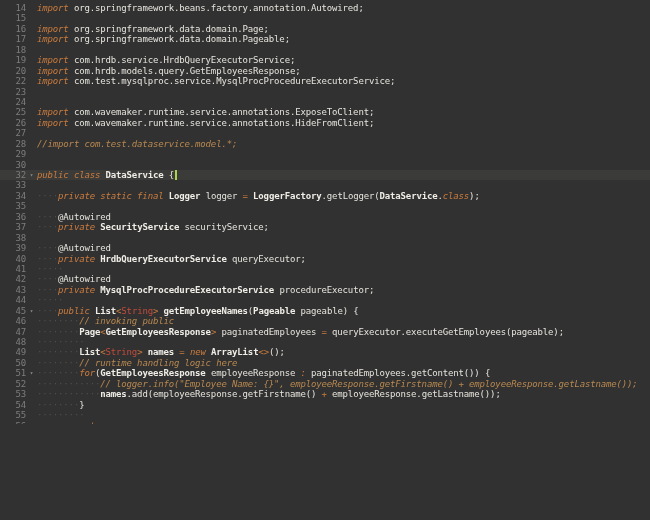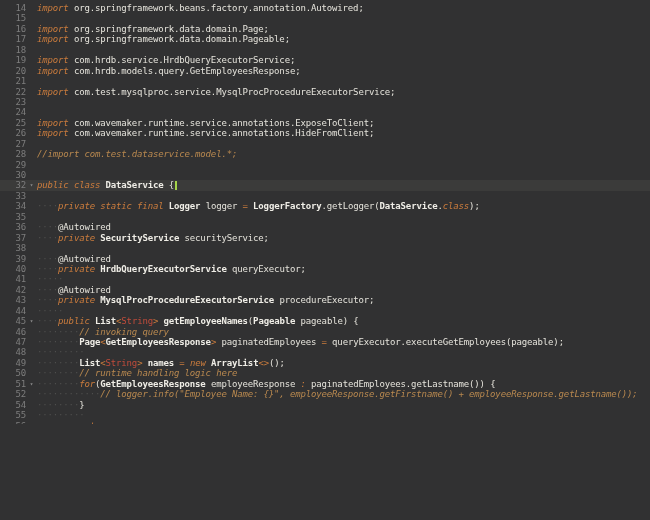--- a/index.html
+++ b/index.html
@@ -47,21 +47,20 @@
 
 <div class="editor">
   <div>
       <div class="line"><span class="gutter">14</span><span class="fold"></span><span class="code"><span class="tok-kw">import</span><span class="tok-p"> org.springframework.beans.factory.annotation.Autowired;</span></span></div>
       <div class="line"><span class="gutter">15</span><span class="fold"></span><span class="code"></span></div>
       <div class="line"><span class="gutter">16</span><span class="fold"></span><span class="code"><span class="tok-kw">import</span><span class="tok-p"> org.springframework.data.domain.Page;</span></span></div>
       <div class="line"><span class="gutter">17</span><span class="fold"></span><span class="code"><span class="tok-kw">import</span><span class="tok-p"> org.springframework.data.domain.Pageable;</span></span></div>
       <div class="line"><span class="gutter">18</span><span class="fold"></span><span class="code"></span></div>
       <div class="line"><span class="gutter">19</span><span class="fold"></span><span class="code"><span class="tok-kw">import</span><span class="tok-p"> com.hrdb.service.HrdbQueryExecutorService;</span></span></div>
       <div class="line"><span class="gutter">20</span><span class="fold"></span><span class="code"><span class="tok-kw">import</span><span class="tok-p"> com.hrdb.models.query.GetEmployeesResponse;</span></span></div>
-      <div class="line"><span class="gutter">21</span><span class="fold"></span><span class="code"></span></div>
       <div class="line"><span class="gutter">22</span><span class="fold"></span><span class="code"><span class="tok-kw">import</span><span class="tok-p"> com.test.mysqlproc.service.MysqlProcProcedureExecutorService;</span></span></div>
       <div class="line"><span class="gutter">23</span><span class="fold"></span><span class="code"></span></div>
       <div class="line"><span class="gutter">24</span><span class="fold"></span></div>
       <div class="line"><span class="gutter">25</span><span class="fold"></span><span class="code"><span class="tok-kw">import</span><span class="tok-p"> com.wavemaker.runtime.service.annotations.ExposeToClient;</span></span></div>
       <div class="line"><span class="gutter">26</span><span class="fold"></span><span class="code"><span class="tok-kw">import</span><span class="tok-p"> com.wavemaker.runtime.service.annotations.HideFromClient;</span></span></div>
       <div class="line"><span class="gutter">27</span><span class="fold"></span><span class="code"></span></div>
       <div class="line"><span class="gutter">28</span><span class="fold"></span><span class="code"><span class="tok-c">//import com.test.dataservice.model.*;</span></span></div>
       <div class="line"><span class="gutter">29</span><span class="fold"></span><span class="code"></span></div>
       <div class="line"><span class="gutter">30</span><span class="fold"></span><span class="code"></span></div>
       <div class="line current"><span class="gutter">32</span><span class="fold">▾</span><span class="code"><span class="tok-kw">public class</span><span class="tok-p"> </span><span class="tok-ty">DataService</span><span class="tok-p"> {</span><span class="cursor"></span></span></div>
@@ -71,27 +70,28 @@
       <div class="line"><span class="gutter">36</span><span class="fold"></span><span class="code"><span class="tok-ws">····</span><span class="tok-p">@Autowired</span></span></div>
       <div class="line"><span class="gutter">37</span><span class="fold"></span><span class="code"><span class="tok-ws">····</span><span class="tok-kw">private</span><span class="tok-p"> </span><span class="tok-ty">SecurityService</span><span class="tok-p"> securityService;</span></span></div>
       <div class="line"><span class="gutter">38</span><span class="fold"></span><span class="code"></span></div>
       <div class="line"><span class="gutter">39</span><span class="fold"></span><span class="code"><span class="tok-ws">····</span><span class="tok-p">@Autowired</span></span></div>
       <div class="line"><span class="gutter">40</span><span class="fold"></span><span class="code"><span class="tok-ws">····</span><span class="tok-kw">private</span><span class="tok-p"> </span><span class="tok-ty">HrdbQueryExecutorService</span><span class="tok-p"> queryExecutor;</span></span></div>
       <div class="line"><span class="gutter">41</span><span class="fold"></span><span class="code"><span class="tok-ws">·····</span></span></div>
       <div class="line"><span class="gutter">42</span><span class="fold"></span><span class="code"><span class="tok-ws">····</span><span class="tok-p">@Autowired</span></span></div>
       <div class="line"><span class="gutter">43</span><span class="fold"></span><span class="code"><span class="tok-ws">····</span><span class="tok-kw">private</span><span class="tok-p"> </span><span class="tok-ty">MysqlProcProcedureExecutorService</span><span class="tok-p"> procedureExecutor;</span></span></div>
       <div class="line"><span class="gutter">44</span><span class="fold"></span><span class="code"><span class="tok-ws">·····</span></span></div>
       <div class="line"><span class="gutter">45</span><span class="fold">▾</span><span class="code"><span class="tok-ws">····</span><span class="tok-kw">public</span><span class="tok-p"> </span><span class="tok-ty">List</span><span class="tok-kw">&lt;</span><span class="tok-red">String</span><span class="tok-kw">&gt;</span><span class="tok-p"> </span><span class="tok-ty">getEmployeeNames</span><span class="tok-p">(</span><span class="tok-ty">Pageable</span><span class="tok-p"> pageable) {</span></span></div>
-      <div class="line"><span class="gutter">46</span><span class="fold"></span><span class="code"><span class="tok-ws">········</span><span class="tok-c">// invoking query</span></span></div>
+      <div class="line"><span class="gutter">46</span><span class="fold"></span><span class="code"><span class="tok-ws">········</span><span class="tok-c">// invoking public</span></span></div>
       <div class="line"><span class="gutter">47</span><span class="fold"></span><span class="code"><span class="tok-ws">········</span><span class="tok-ty">Page</span><span class="tok-kw">&lt;</span><span class="tok-ty">GetEmployeesResponse</span><span class="tok-kw">&gt;</span><span class="tok-p"> paginatedEmployees </span><span class="tok-kw">=</span><span class="tok-p"> queryExecutor.executeGetEmployees(pageable);</span></span></div>
       <div class="line"><span class="gutter">48</span><span class="fold"></span><span class="code"><span class="tok-ws">·········</span></span></div>
       <div class="line"><span class="gutter">49</span><span class="fold"></span><span class="code"><span class="tok-ws">········</span><span class="tok-ty">List</span><span class="tok-kw">&lt;</span><span class="tok-red">String</span><span class="tok-kw">&gt;</span><span class="tok-p"> </span><span class="tok-ty">names</span><span class="tok-p"> </span><span class="tok-kw">=</span><span class="tok-p"> </span><span class="tok-kw">new</span><span class="tok-p"> </span><span class="tok-ty">ArrayList</span><span class="tok-kw">&lt;&gt;</span><span class="tok-p">();</span></span></div>
       <div class="line"><span class="gutter">50</span><span class="fold"></span><span class="code"><span class="tok-ws">········</span><span class="tok-c">// runtime handling logic here</span></span></div>
-      <div class="line"><span class="gutter">51</span><span class="fold">▾</span><span class="code"><span class="tok-ws">········</span><span class="tok-kw">for</span><span class="tok-p">(</span><span class="tok-ty">GetEmployeesResponse</span><span class="tok-p"> employeeResponse </span><span class="tok-kw">:</span><span class="tok-p"> paginatedEmployees.getLastname()) {</span></span></div>
+      <div class="line"><span class="gutter">51</span><span class="fold">▾</span><span class="code"><span class="tok-ws">········</span><span class="tok-kw">for</span><span class="tok-p">(</span><span class="tok-ty">GetEmployeesResponse</span><span class="tok-p"> employeeResponse </span><span class="tok-kw">:</span><span class="tok-p"> paginatedEmployees.getContent()) {</span></span></div>
       <div class="line"><span class="gutter">52</span><span class="fold"></span><span class="code"><span class="tok-ws">············</span><span class="tok-c">// logger.info("Employee Name: {}", employeeResponse.getFirstname() + employeeResponse.getLastname());</span></span></div>
+      <div class="line"><span class="gutter">53</span><span class="fold"></span><span class="code"><span class="tok-ws">············</span><span class="tok-ty">names</span><span class="tok-p">.add(employeeResponse.getFirstname() </span><span class="tok-kw">+</span><span class="tok-p"> employeeResponse.getLastname());</span></span></div>
       <div class="line"><span class="gutter">54</span><span class="fold"></span><span class="code"><span class="tok-ws">········</span><span class="tok-p">}</span></span></div>
       <div class="line"><span class="gutter">55</span><span class="fold"></span><span class="code"><span class="tok-ws">·········</span></span></div>
       <div class="line"><span class="gutter">56</span><span class="fold"></span><span class="code"><span class="tok-ws">········</span><span class="tok-kw">return</span><span class="tok-p"> </span><span class="tok-ty">names</span><span class="tok-p">;</span></span></div>
       <div class="line"><span class="gutter">57</span><span class="fold"></span><span class="code"><span class="tok-ws">·········</span></span></div>
       <div class="line"><span class="gutter">58</span><span class="fold"></span><span class="code"><span class="tok-ws">····</span><span class="tok-p">}</span></span></div>
       <div class="line"><span class="gutter">59</span><span class="fold"></span><span class="code"><span class="tok-ws">·····</span></span></div>
       <div class="line"><span class="gutter">60</span><span class="fold"></span><span class="code"></span></div>
       <div class="line"><span class="gutter">61</span><span class="fold"></span><span class="code"><span class="tok-p">}</span></span></div>
       <div class="line"><span class="gutter">62</span><span class="fold"></span><span class="code"></span></div>
     </div>

